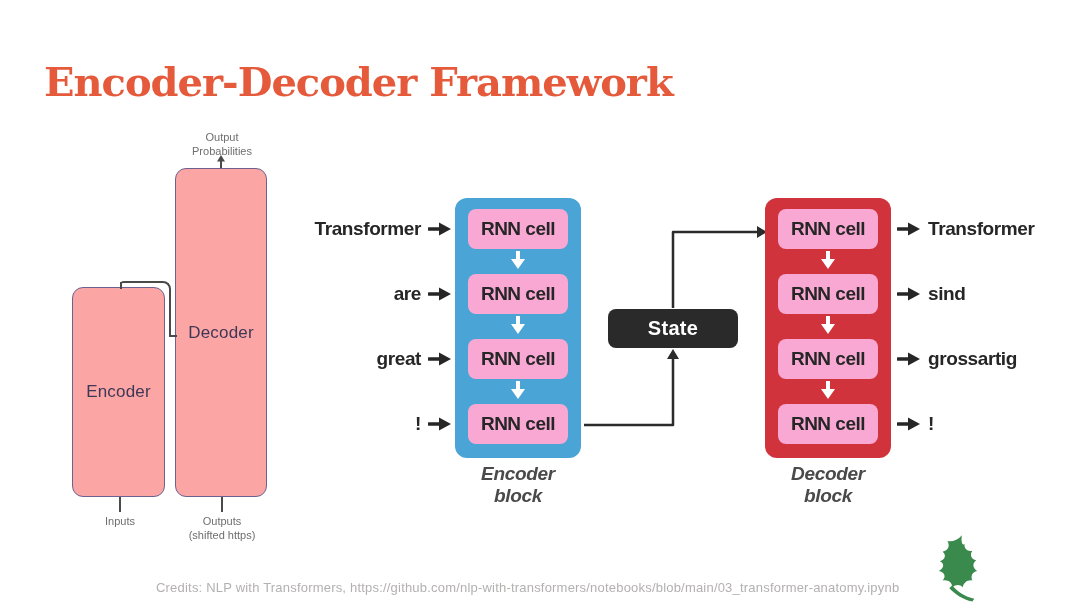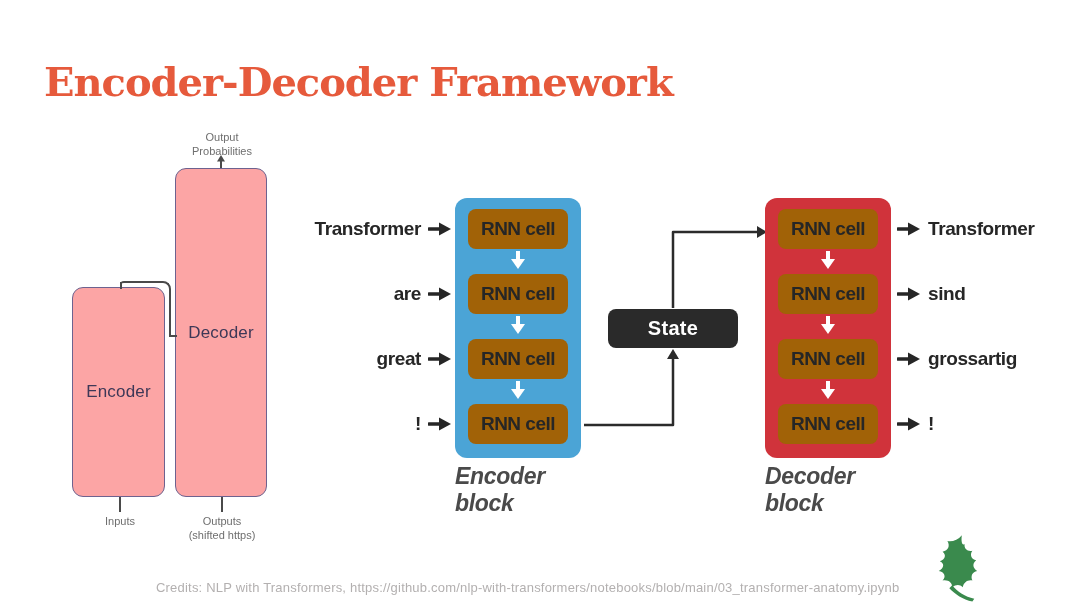--- a/index.html
+++ b/index.html
@@ -41,31 +41,31 @@
   }
   #bracket-stub { left:120px; top:282px; height:7px; }
   #bracket-hook { position:absolute; left:169px; top:335px; width:8px; height:2px; background:#4A4A4A; }
   #top-arrow { left:214px; top:155px; }
 
   
   .block { position:absolute; top:198px; width:126px; height:260px; border-radius:12px; }
   #enc-block { left:455px; background:#4BA4D6; }
   #dec-block { left:765px; background:#D0333B; }
   .cell {
-    position:absolute; left:13px; width:100px; height:40px; background:#a16207;
+    position:absolute; left:13px; width:100px; height:40px; background:#f9a8d4;
     border-radius:8px; display:flex; align-items:center; justify-content:center;
     font-weight:bold; font-size:19px; color:#262626; letter-spacing:-0.5px;
   }
   .cell-1 { top:11px; } .cell-2 { top:76px; } .cell-3 { top:141px; } .cell-4 { top:206px; }
   .dn-arrow { position:absolute; left:54px; width:18px; height:20px; }
   .dn-1 { top:53px; } .dn-2 { top:118px; } .dn-3 { top:183px; }
 
   .block-caption {
-    position:absolute; top:463px; width:126px; 
-    font-style:italic; font-weight:600; font-size:23px; color:#4A4A4A; letter-spacing:-0.3px;
+    position:absolute; top:463px; width:126px; text-align:center;
+    font-style:italic; font-weight:600; font-size:19px; color:#4A4A4A; letter-spacing:-0.3px;
   }
   #enc-caption { left:455px; } #dec-caption { left:765px; }
 
   #state {
     position:absolute; left:608px; top:309px; width:130px; height:39px;
     background:#2A2A2A; border-radius:8px; color:#ffffff;
     display:flex; align-items:center; justify-content:center;
     font-weight:bold; font-size:20px; letter-spacing:0.3px;
   }
   #connectors { position:absolute; left:580px; top:195px; width:200px; height:245px; }

